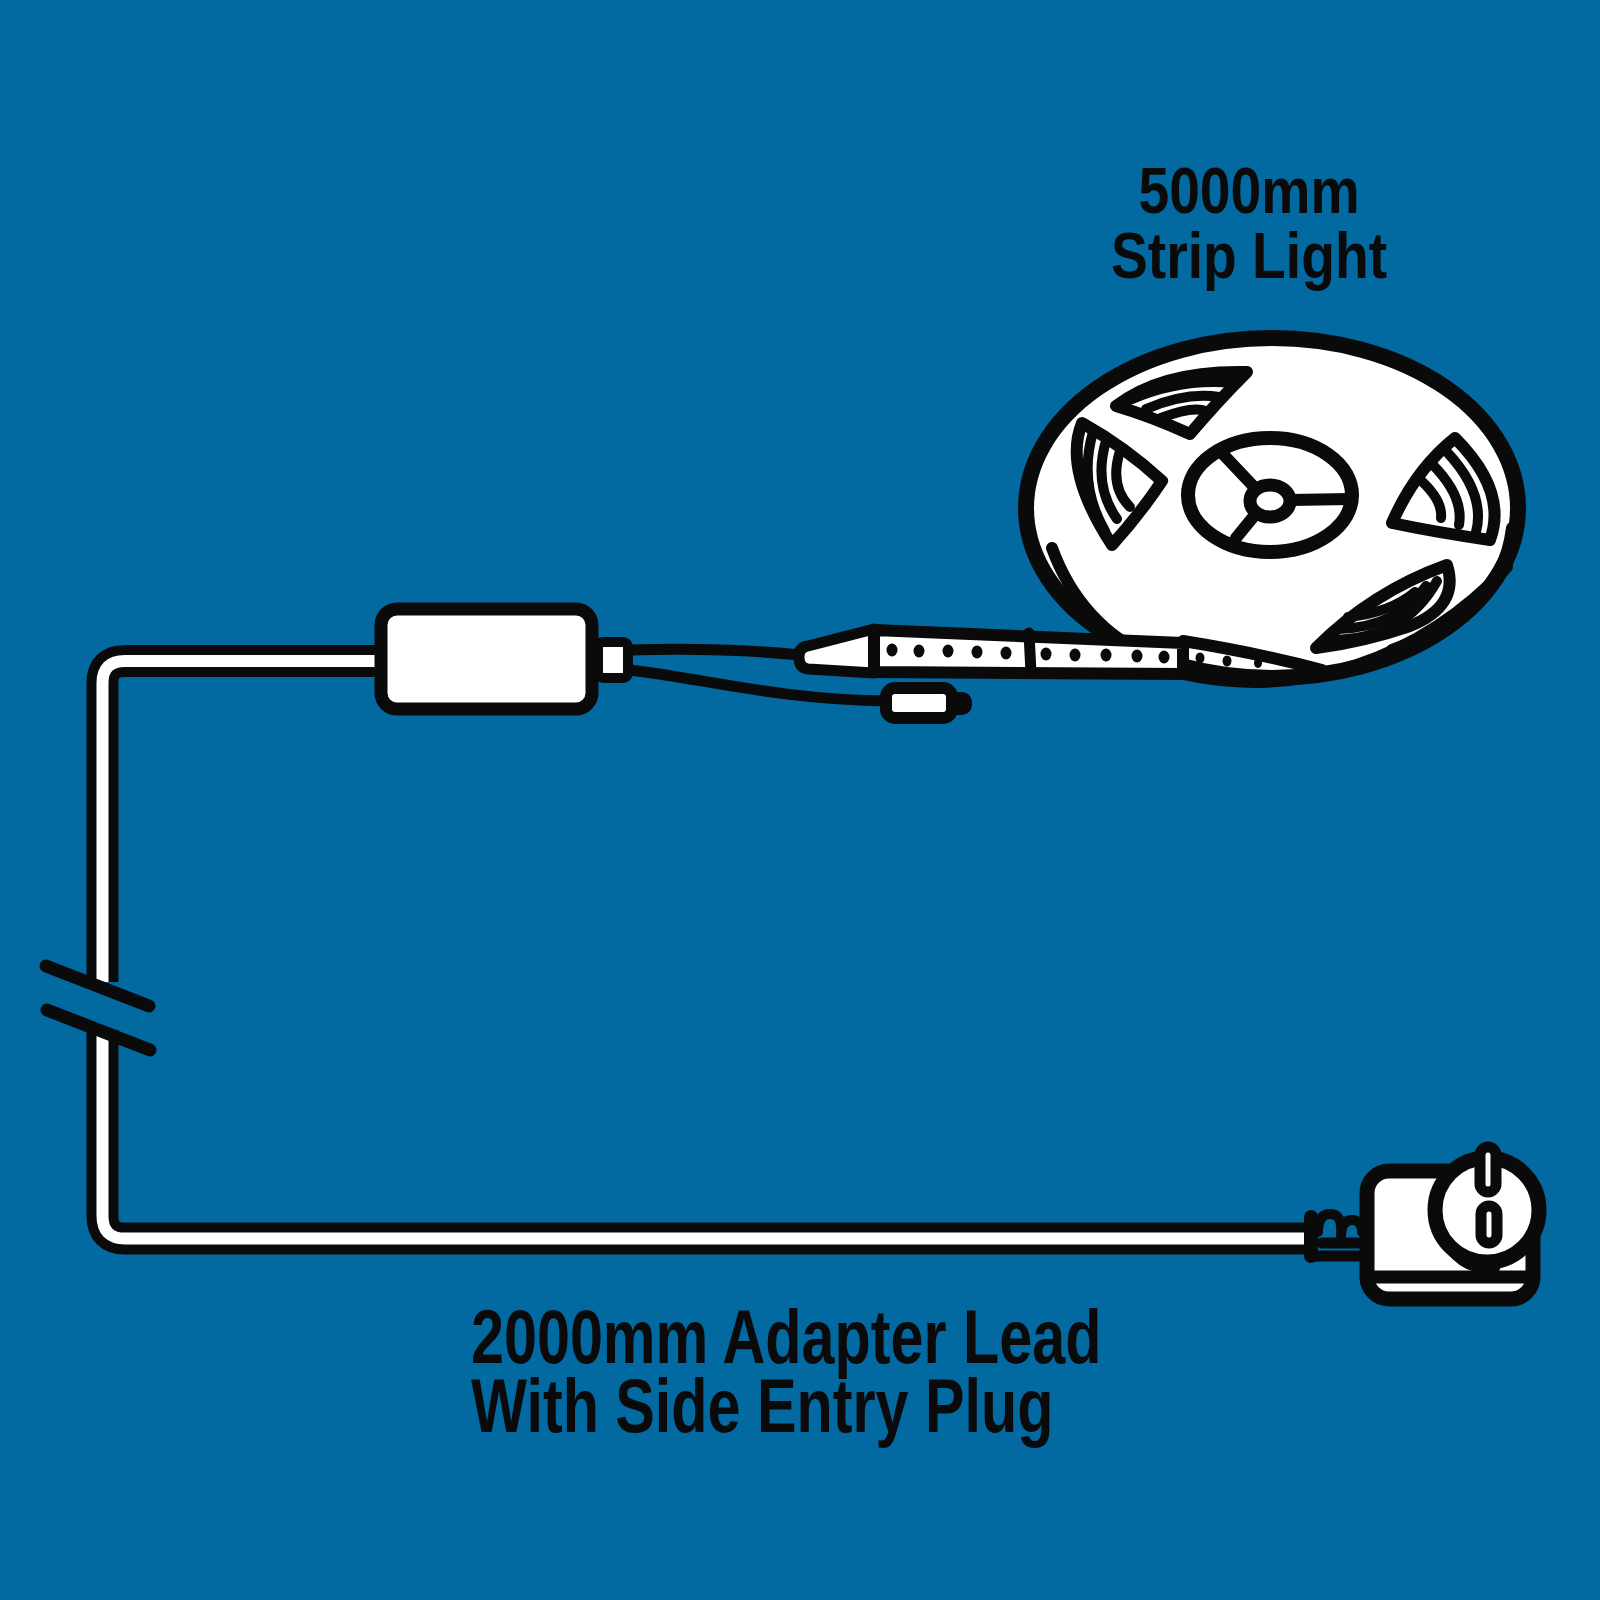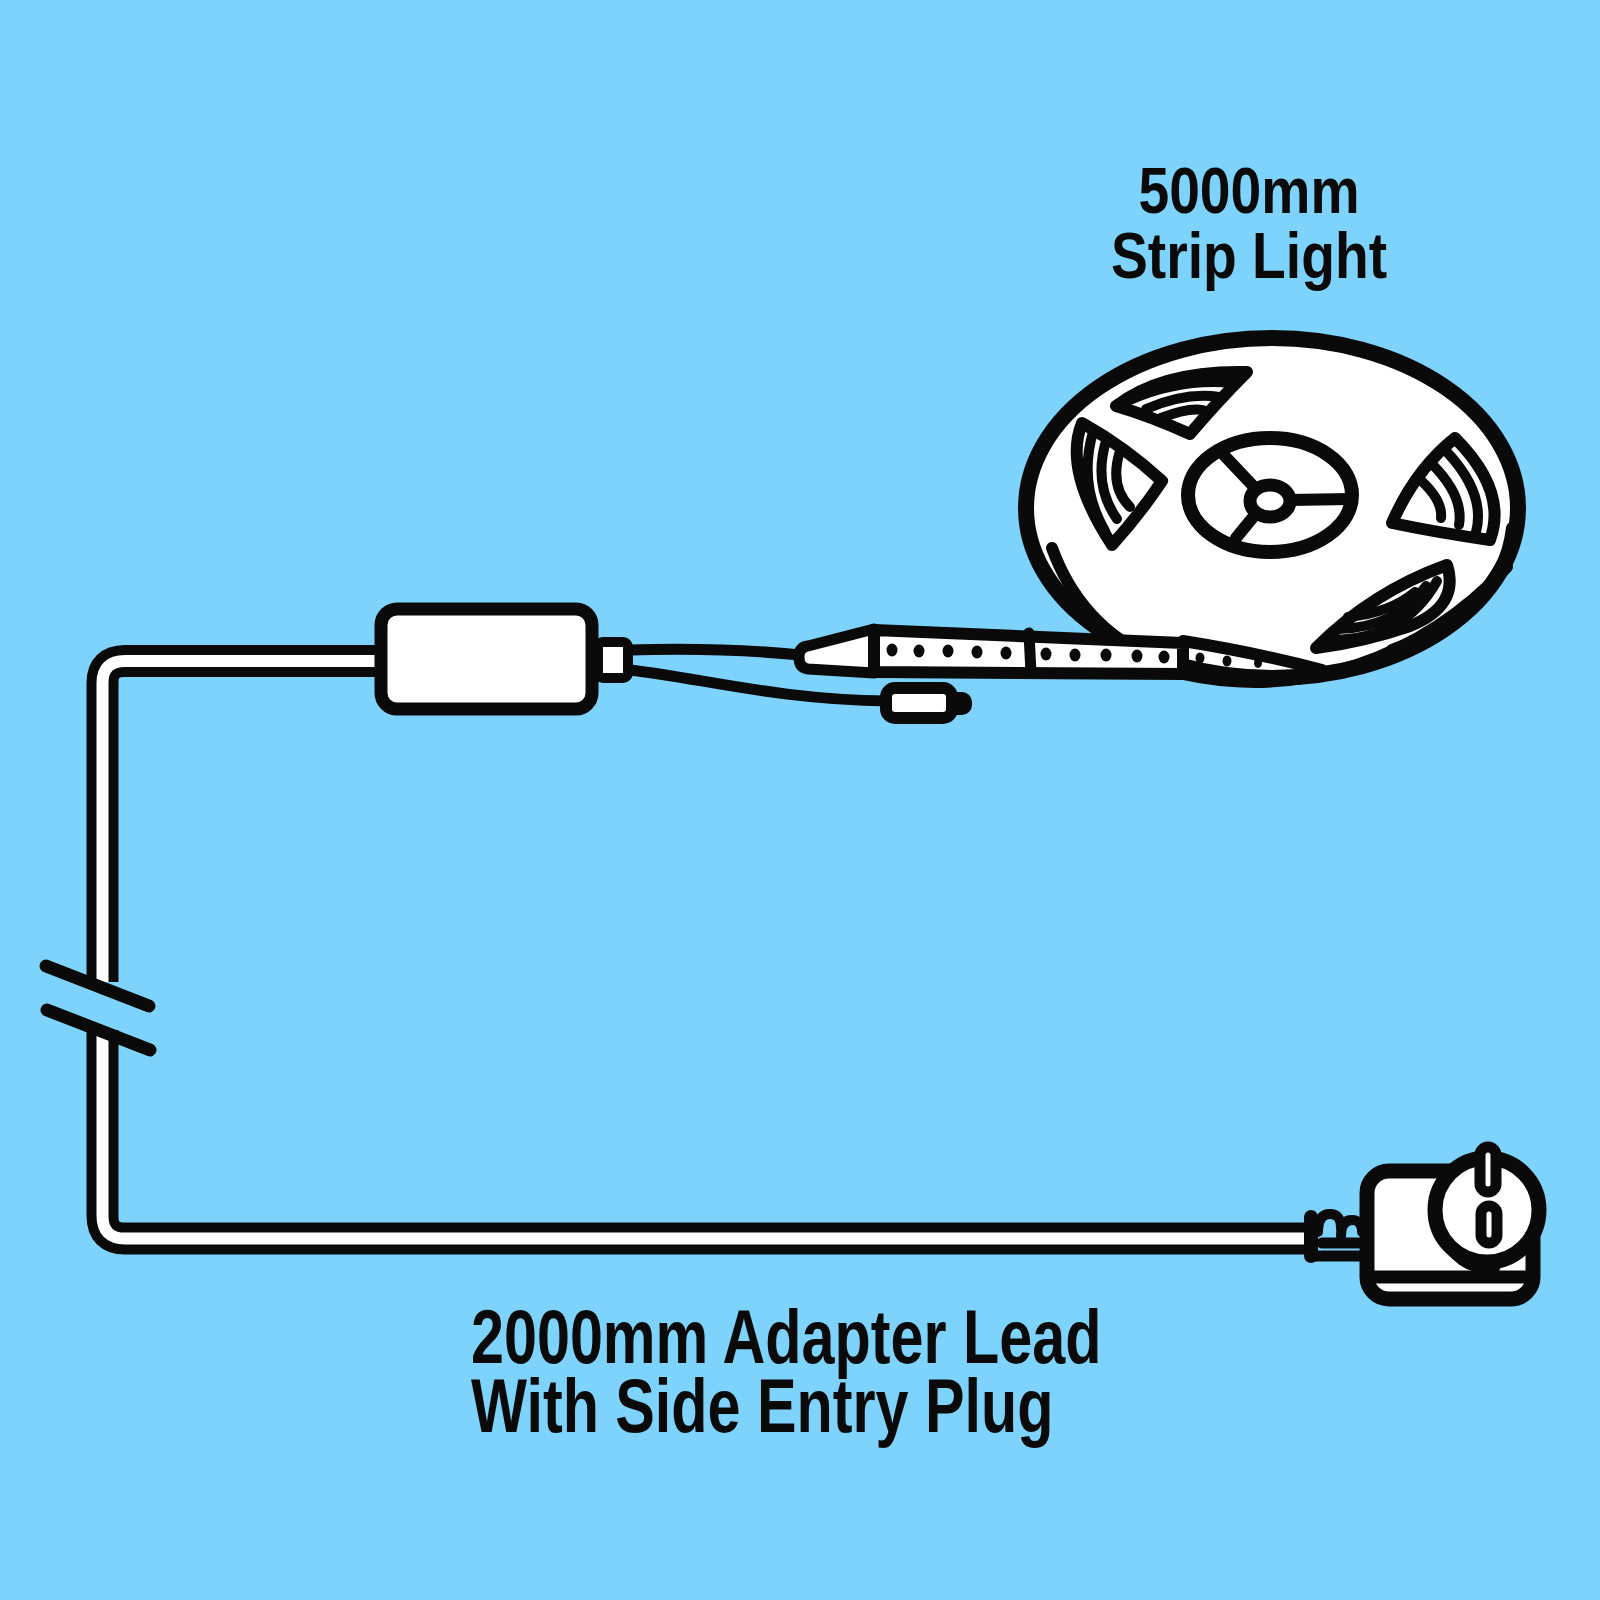--- a/index.html
+++ b/index.html
@@ -1,19 +1,19 @@
 <!DOCTYPE html>
 <html><head>
 <meta charset="utf-8">
 <style>
   html,body{margin:0;padding:0;background:#ffffff;}
   .canvas{
     position:relative;
     width:1600px;height:1600px;
-    background:#7dd3fc;
+    background:#0369a1;
     font-family:"Liberation Sans", sans-serif;
     color:#0a0a0a;
     overflow:hidden;
   }
   .diagram-svg{position:absolute;left:0;top:0;}
   .label{
     position:absolute;
     text-align:center;
     font-weight:700;
     color:#0a0a0a;

